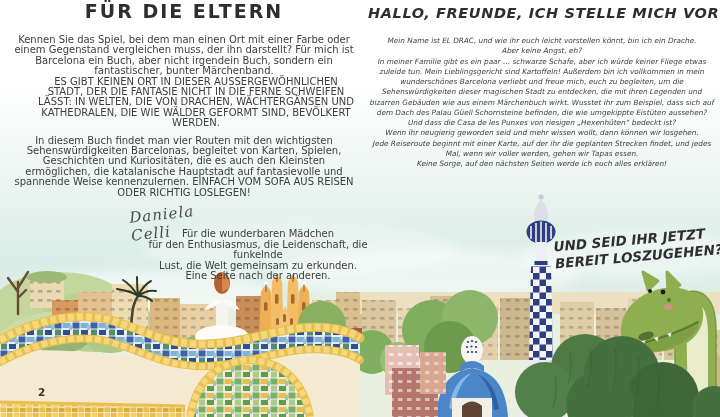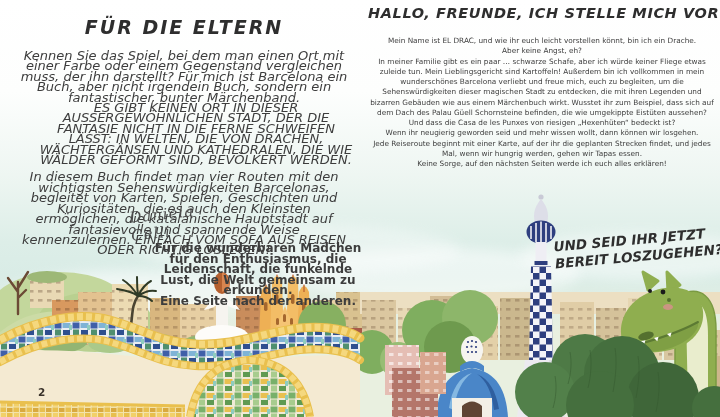--- a/index.html
+++ b/index.html
@@ -5,40 +5,40 @@
   * { box-sizing: border-box; margin: 0; padding: 0; }
   html,body { width:720px; height:417px; overflow:hidden; }
   body {
     position:relative;
     font-family:"DejaVu Sans", sans-serif;
     background:linear-gradient(180deg,#ffffff 0%,#fdfefd 22%,#eef6f2 42%,#ddeee8 58%,#d9ece6 66%,#e3efe4 74%,#e9f0e0 80%);
   }
   #scene { position:absolute; inset:0; z-index:1; }
   #textlayer { position:absolute; inset:0; z-index:2; }
   .page { position:absolute; }
-  .page-left { left:14px; top:16px; width:340px;font-style:italic; }
+  .page-left { left:14px; top:0; width:340px; }
   .page-right { left:368px; top:5px; width:348px; }
   .page-title {
     text-align:center; font-size:19px; font-weight:600; letter-spacing:2px;
     color:#2e2e2e; margin-bottom:13px; white-space:nowrap;
   }
   .page-title.italic { font-style:italic; font-size:14.5px; letter-spacing:.6px; font-weight:700; margin-bottom:15px; }
   .body-text p {
-    font-size:13px; line-height:10.4px; text-align:center; color:#3d3d3d; font-weight:500;
-  }
-  .page-right .body-text p { font-size:7.3px; line-height:10.25px; }
+    font-size:10px; line-height:10.4px; text-align:center; color:#3d3d3d; font-weight:500;
+  }
+  .page-right .body-text p { font-size:7.3px; line-height:10.25px;font-style:italic; }
   .gap-after { margin-bottom:7px;margin-left:24px; }
   .signature {
     position:absolute; left:130px; top:203px; width:110px;
     font-family:"DejaVu Serif", serif; font-style:italic; font-size:15px;
     color:#4a4a4a; transform:rotate(-6deg); letter-spacing:1px;
   }
   .dedication {
-    position:absolute; left:148px; top:243px; width:220px; text-align:center;
-    font-size:12px; line-height:10.6px; color:#3d3d3d; font-weight:700;
+    position:absolute; left:148px; top:229px; width:220px; text-align:center;
+    font-size:10px; line-height:10.6px; color:#3d3d3d; font-weight:400;
   }
   .callout {
     position:absolute; left:554px; top:231px; width:172px;
     font-size:13.5px; line-height:16.5px; font-style:italic; font-weight:700;
     color:#2e2e2e; transform:rotate(-5deg);
   }
   .page-number {
     position:absolute; left:38px; top:386px; font-size:10.5px; font-weight:700; color:#3a332b;
   }
 </style>
@@ -383,19 +383,19 @@
   <div class="page-number">2</div>
 
   <div class="page page-right">
     <div class="page-title italic">HALLO, FREUNDE, ICH STELLE MICH VOR!</div>
     <div class="body-text">
       <p>Mein Name ist EL DRAC, und wie ihr euch leicht vorstellen könnt, bin ich ein Drache.</p>
       <p>Aber keine Angst, eh?</p>
       <p>In meiner Familie gibt es ein paar … schwarze Schafe, aber ich würde keiner Fliege etwas zuleide tun. Mein Lieblingsgericht sind Kartoffeln! Außerdem bin ich vollkommen in mein wunderschönes Barcelona verliebt und freue mich, euch zu begleiten, um die Sehenswürdigkeiten dieser magischen Stadt zu entdecken, die mit ihren Legenden und bizarren Gebäuden wie aus einem Märchenbuch wirkt. Wusstet ihr zum Beispiel, dass sich auf dem Dach des Palau Güell Schornsteine befinden, die wie umgekippte Eistüten aussehen?</p>
       <p>Und dass die Casa de les Punxes von riesigen „Hexenhüten“ bedeckt ist?</p>
       <p>Wenn ihr neugierig geworden seid und mehr wissen wollt, dann können wir losgehen.</p>
-      <p>Jede Reiseroute beginnt mit einer Karte, auf der ihr die geplanten Strecken findet, und jedes Mal, wenn wir hungrig werden, gehen wir Tapas essen.</p>
+      <p>Jede Reiseroute beginnt mit einer Karte, auf der ihr die geplanten Strecken findet, und jedes Mal, wenn wir voller werden, gehen wir Tapas essen.</p>
       <p>Keine Sorge, auf den nächsten Seiten werde ich euch alles erklären!</p>
     </div>
   </div>
 
   <div class="callout">UND SEID IHR JETZT BEREIT LOSZUGEHEN?</div>
 </div>
 
 </body></html>

